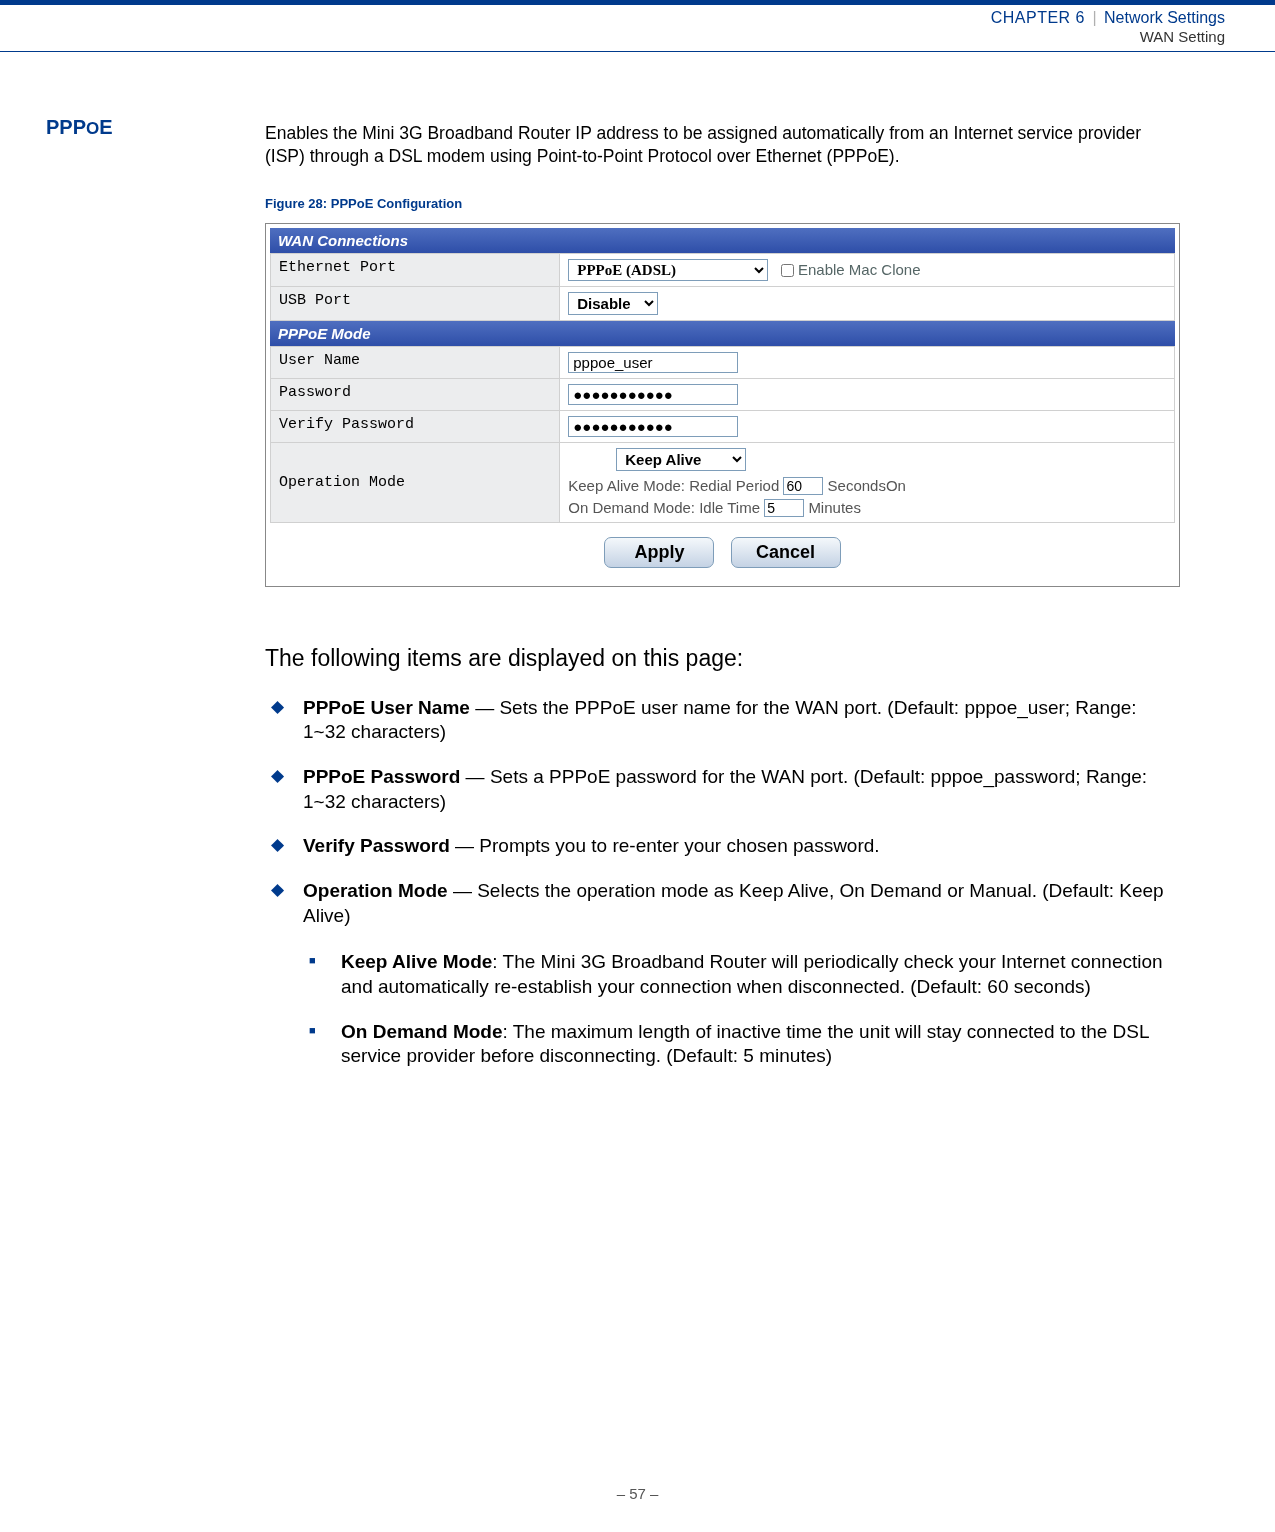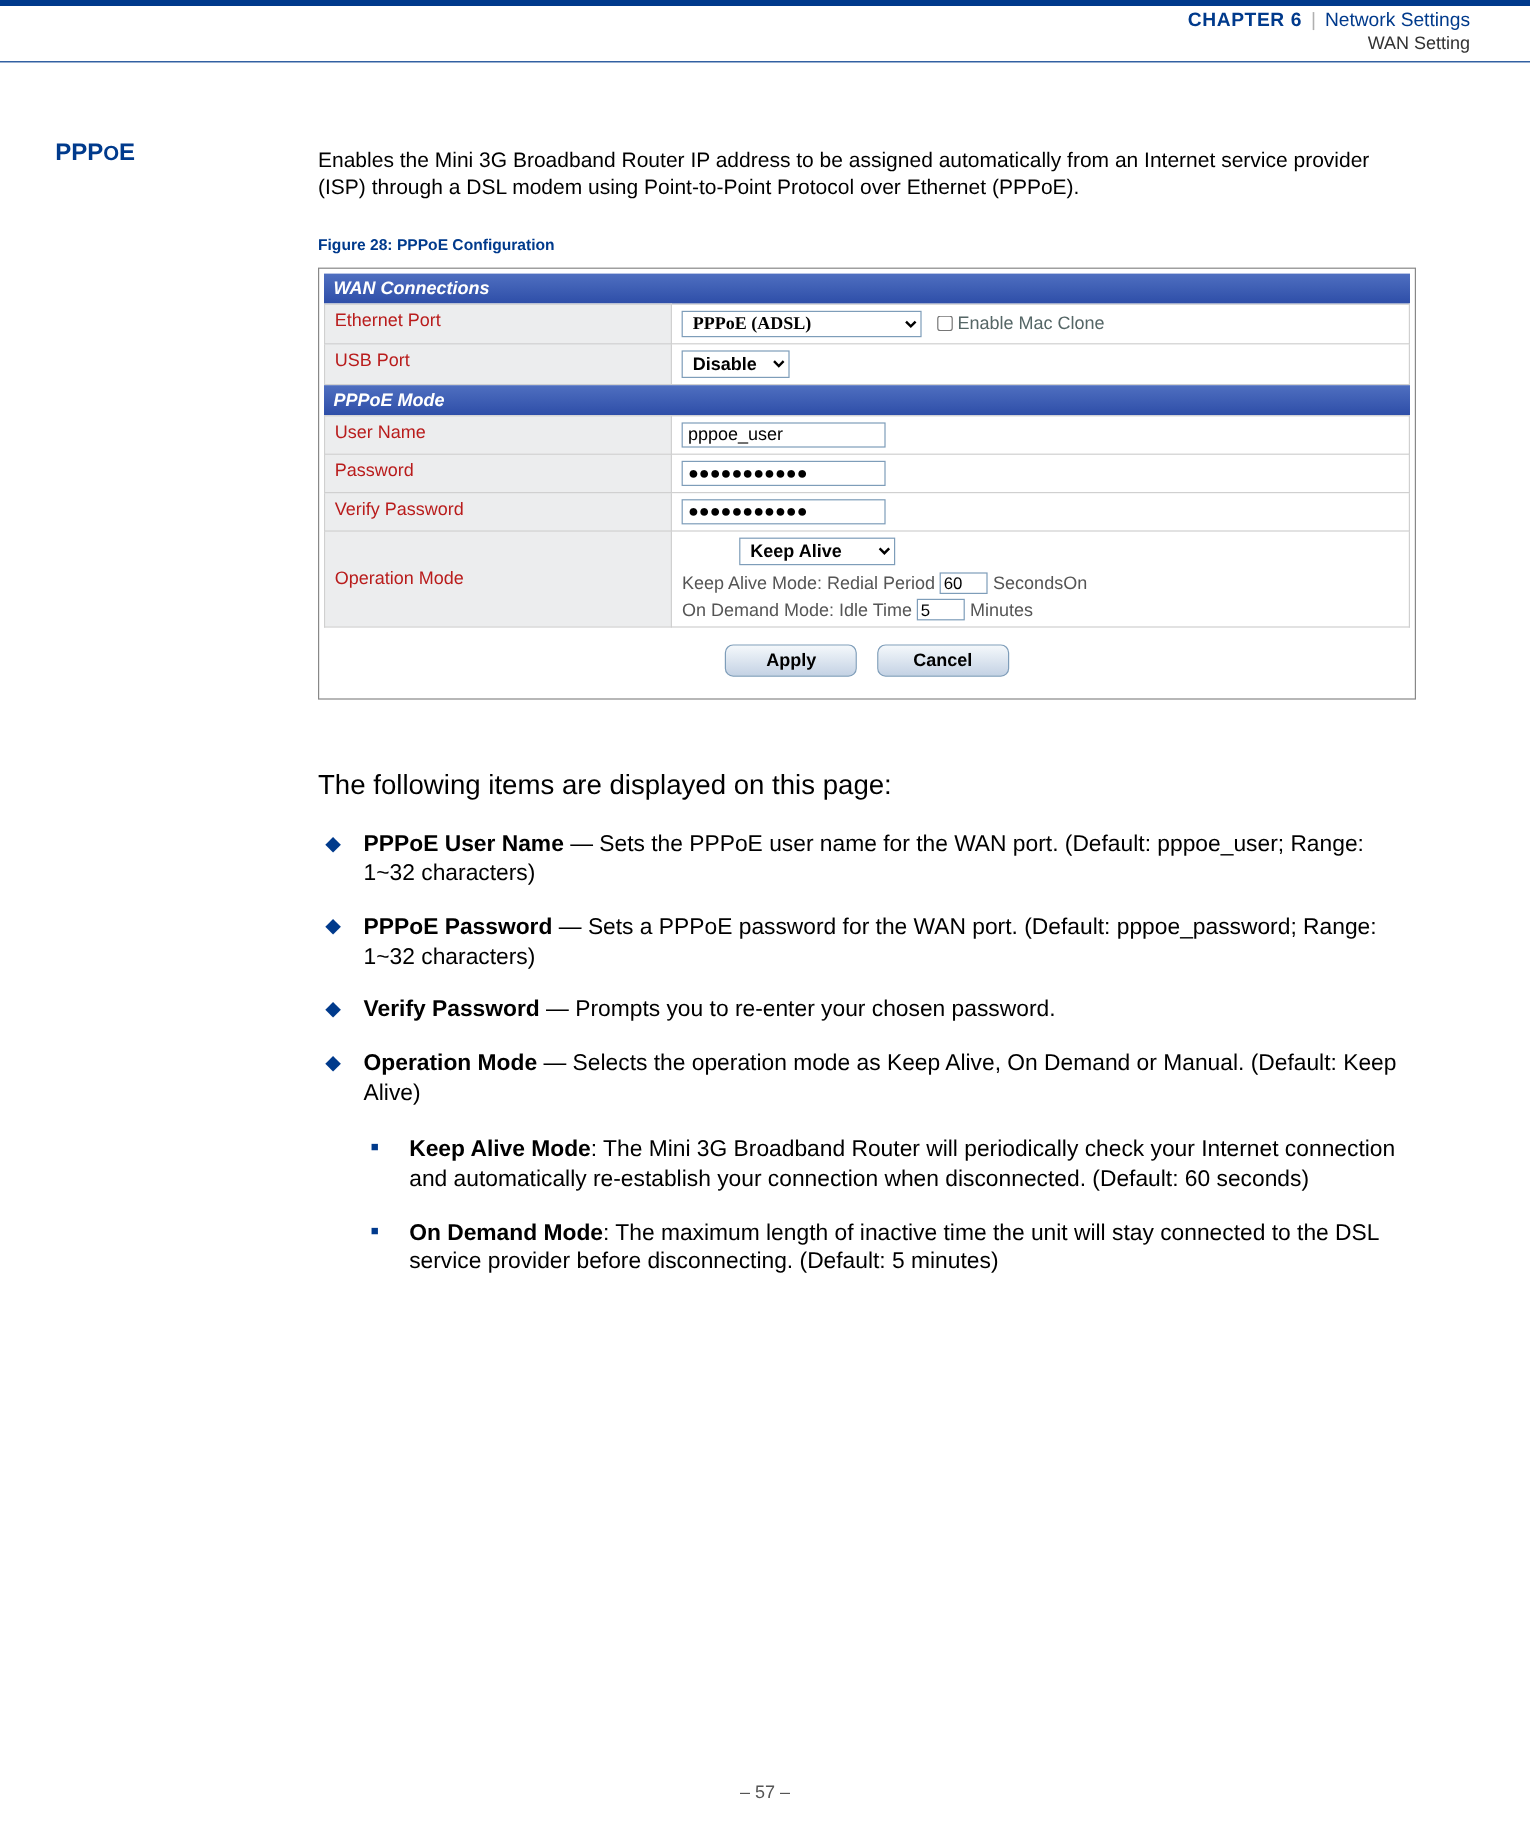--- a/index.html
+++ b/index.html
@@ -1,50 +1,50 @@
 <!DOCTYPE html>
 <html><head>
   <meta charset="utf-8">
   <style>
     * { margin: 0; padding: 0; box-sizing: border-box; }
     html, body { background: #fff; }
     body { width: 1275px; height: 1532px; margin: 0 auto; font-family: Verdana, Geneva, sans-serif; color: #000; position: relative; }
 
     .topbar { border-top: 5px solid #003a8c; border-bottom: 1px solid #003a8c; padding: 4px 50px 6px 0; text-align: right; font-size: 16px; }
     .topbar .chap { color: #003a8c; }
-    .topbar .chapnum { font-variant: small-caps; font-weight: bold; letter-spacing: 0.5px; margin-left: 31px; }
+    .topbar .chapnum { font-variant: small-caps; font-weight: normal; letter-spacing: 0.5px; margin-left: 31px; }
     .topbar .sep { color: #b0b0b0; padding: 0 3px; }
     .topbar .title { color: #003a8c; }
     .topbar .sub { color: #333; font-size: 15px; display: block; padding-top: 1px; }
 
     .content { padding: 70px 95px 0 265px; }
 
     .sideheading { position: absolute; right: 969px; width: 260px; top: 116px; padding-right: 10px; color: #003a8c; font-weight: bold; font-size: 20px; }
     .sideheading .o { font-size: 0.85em; }
 
     .intro { font-size: 17.5px; line-height: 1.3; }
     .figcaption { color: #003a8c; font-weight: bold; font-size: 13px; margin: 28px 0 12px 0; }
 
     
     .shot { border: 1px solid #888; padding: 4px; }
     .shot-inner { font-family: Arial, Helvetica, sans-serif; font-size: 15px; }
     .hdr { background: linear-gradient(#4f6fc0,#2e4ea8); color: #fff; font-weight: bold; font-style: italic; padding: 4px 8px; }
     .tbl { width: 100%; border-collapse: collapse; }
     .tbl td { border: 1px solid #d0d0d0; padding: 5px 8px; vertical-align: top; }
-    .lbl { width: 32%; color: #b91c1c; background: #ecedee; white-space: nowrap; }
+    .lbl { width: 32%; color: #000000; background: #ecedee; white-space: nowrap; font-family: Liberation Mono, monospace; }
     .sel, .txt { font-family: Arial, sans-serif; font-size: 15px; border: 1px solid #7a9; background: #fff; padding: 1px 4px; }
     .sel.bigger { width: 200px; font-weight: bold; font-family: Liberation Serif, serif; }
     .sel.brd { border: 1px solid #7e9db9; }
     .txt { width: 170px; border: 1px solid #7e9db9; }
     .txtsm { width: 40px; border: 1px solid #7e9db9; font-size: 14px; padding: 0 2px; }
     .chk { vertical-align: middle; }
     .maclbl { color: #566; }
     .subline { margin-top: 6px; font-size: 15px; color: #555; }
     .btnrow { text-align: center; padding: 14px 0; }
-    .btn { display: inline-block; min-width: 110px; text-align: center; padding: 4px 16px; margin: 0 6px; font-size: 15px; font-weight: bold; color: #000; border: 1px solid #7e9db9; border-radius: 7px; background: linear-gradient(#f4f8fb,#c4d2e4); cursor: pointer; }
+    .btn { display: inline-block; min-width: 110px; text-align: center; padding: 4px 16px; margin: 0 6px; font-size: 18px; font-weight: bold; color: #000; border: 1px solid #7e9db9; border-radius: 7px; background: linear-gradient(#f4f8fb,#c4d2e4); cursor: pointer; }
 
     .afterfig { margin-top: 56px; font-size: 23px; line-height: 1.35; }
     ul.diamond { list-style: none; margin: 22px 0 0 0; }
     ul.diamond > li { position: relative; padding: 0 0 20px 38px; font-size: 19px; line-height: 1.3; }
     ul.diamond > li::before { content: "◆"; color: #003a8c; position: absolute; left: 6px; top: 0; font-size: 17px; }
     ul.square { list-style: none; margin: 22px 0 0 0; }
     ul.square > li { position: relative; padding: 0 0 20px 38px; }
     ul.square > li::before { content: "■"; color: #003a8c; position: absolute; left: 6px; top: 3px; font-size: 11px; }
     .b { font-weight: bold; }
 

